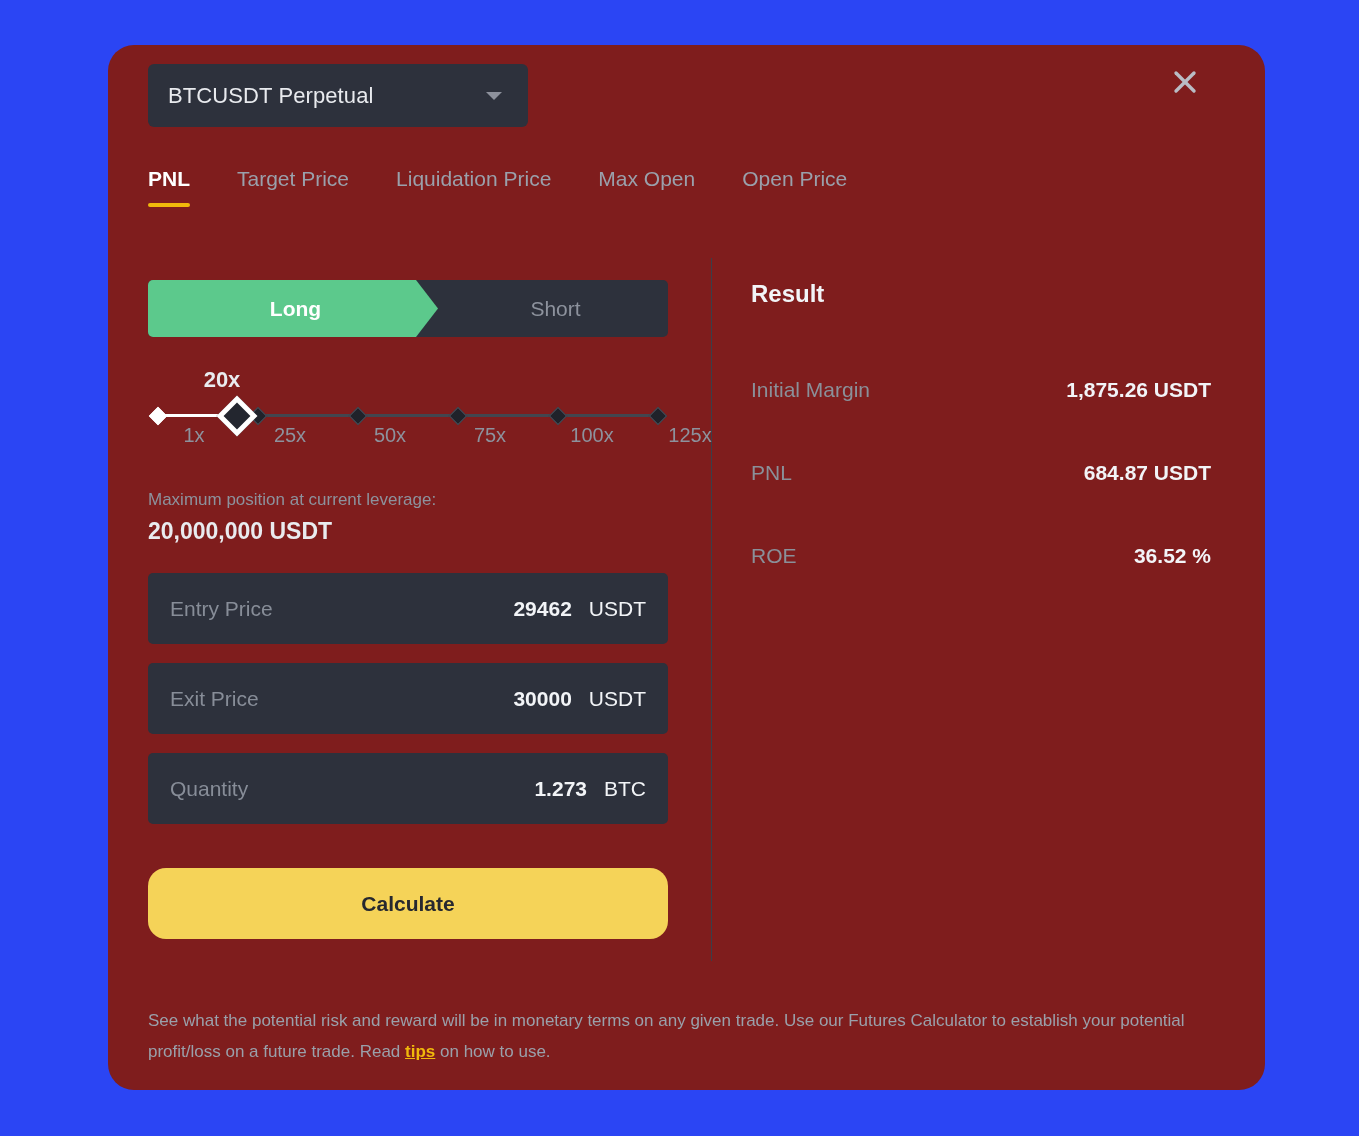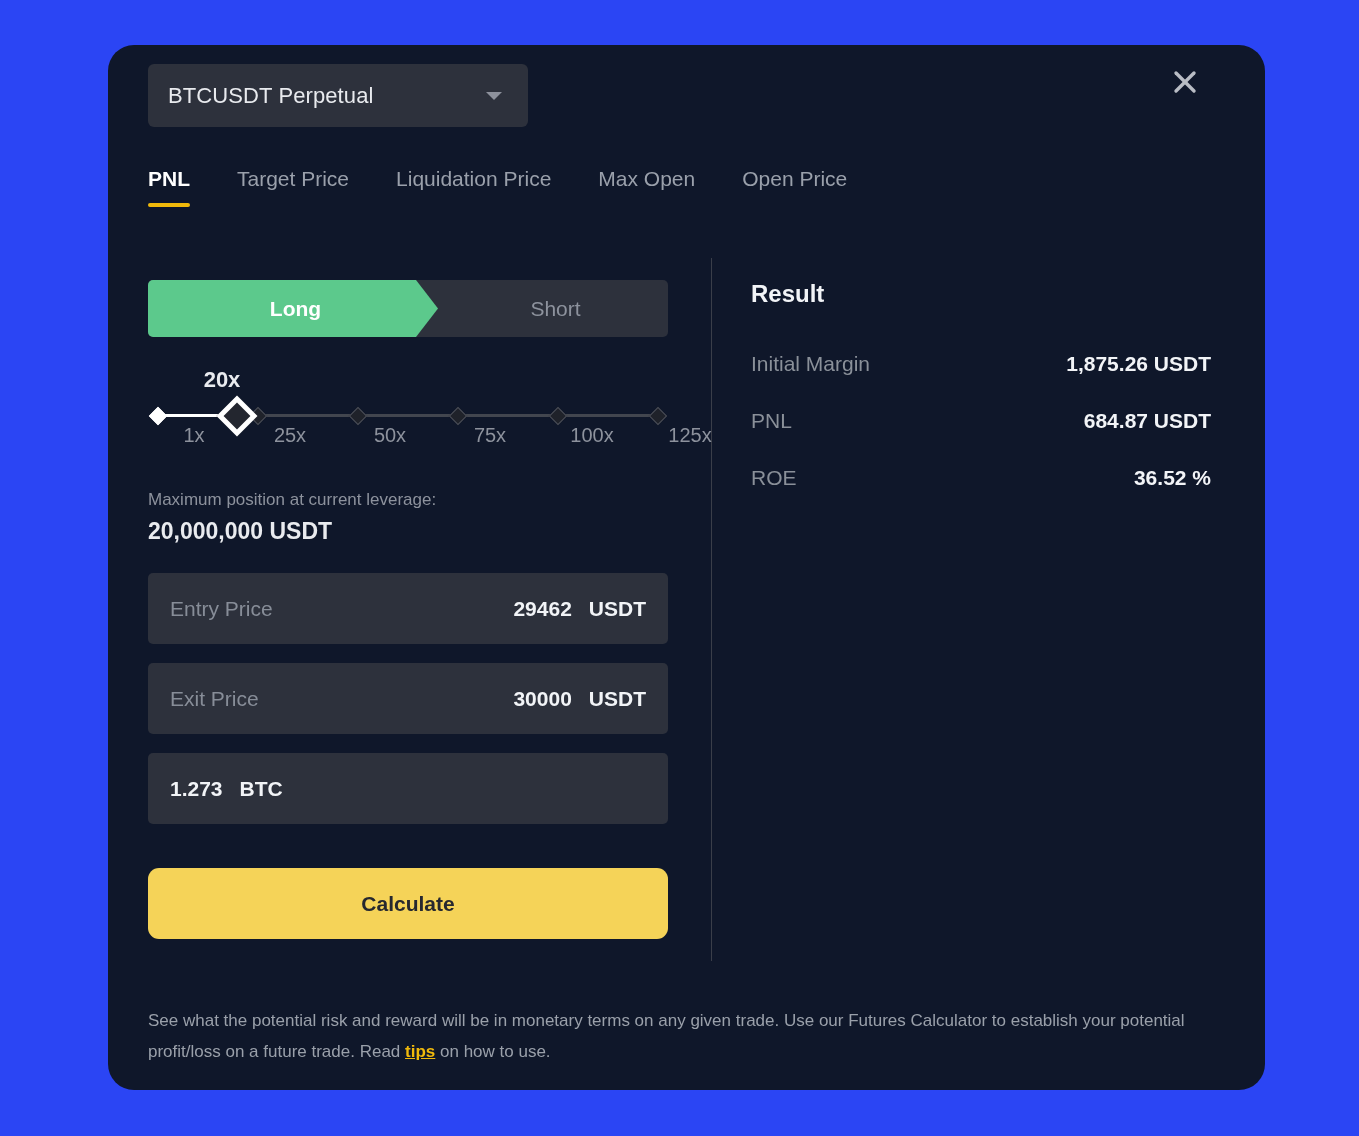--- a/index.html
+++ b/index.html
@@ -15,21 +15,21 @@
     font-family: "Liberation Sans", sans-serif;
     -webkit-font-smoothing: antialiased;
   }
 
   .modal {
     position: absolute;
     left: 108px;
     top: 45px;
     width: 1157px;
     height: 1045px;
-    background: #0f172a;
+    background: #7f1d1d;
     border-radius: 26px;
   }
 
   
   .header {
     position: absolute;
     left: 40px;
     top: 19px;
     right: 0;
     height: 70px;
@@ -262,32 +262,32 @@
     color: #878d98;
     flex: 1;
   }
   .field-value {
     font-size: 21px;
     font-weight: bold;
     color: #f2f4f7;
   }
   .field-unit {
     font-size: 21px;
-    font-weight: bold;
+    font-weight: normal;
     color: #f2f4f7;
     margin-left: 17px;
   }
 
   .calc-btn {
     margin-top: 25px;
     width: 520px;
     height: 71px;
     background: #f5d358;
     border: none;
-    border-radius: 11px;
+    border-radius: 18px;
     font-family: "Liberation Sans", sans-serif;
     font-size: 21px;
     font-weight: bold;
     color: #26282f;
     cursor: pointer;
   }
 
   
   .right-pane {
     position: absolute;
@@ -303,20 +303,21 @@
   .result-list { margin-top: 44px; }
   .result-row {
     display: flex;
     align-items: baseline;
     justify-content: space-between;
     margin-bottom: 33px;
   }
   .result-key {
     font-size: 21px;
     color: #8a9099;
+    margin-top: 26px;
   }
   .result-val {
     font-size: 21px;
     font-weight: bold;
     color: #f2f4f7;
   }
 
   
   .footer {
     position: absolute;
@@ -415,20 +416,21 @@
         <span class="field-label">Entry Price</span>
         <span class="field-value">29462</span>
         <span class="field-unit">USDT</span>
       </div>
       <div class="field">
         <span class="field-label">Exit Price</span>
         <span class="field-value">30000</span>
         <span class="field-unit">USDT</span>
       </div>
       <div class="field">
+        <span class="field-label">Quantity</span>
         <span class="field-value">1.273</span>
         <span class="field-unit">BTC</span>
       </div>
     </div>
 
     <button class="calc-btn">Calculate</button>
   </div>
 
   <div class="right-pane">
     <div class="result-title">Result</div>

